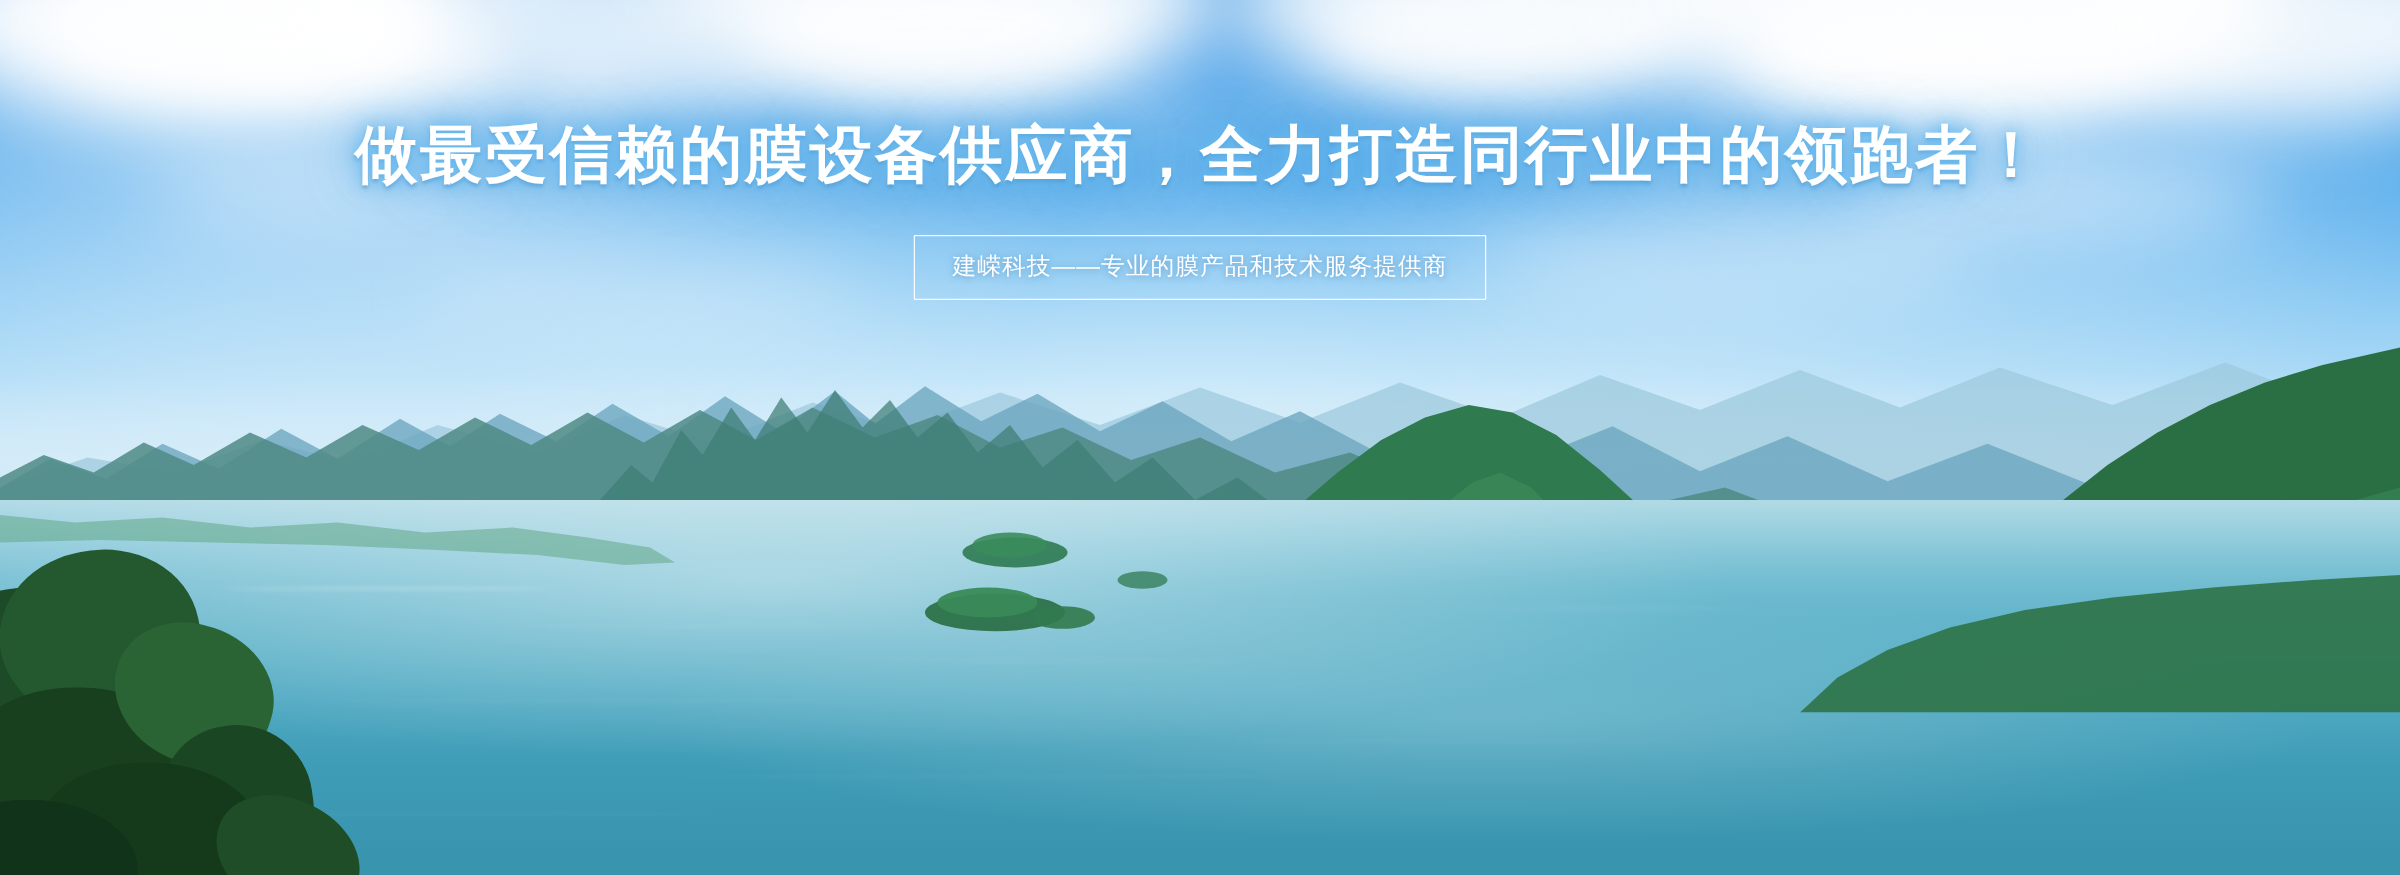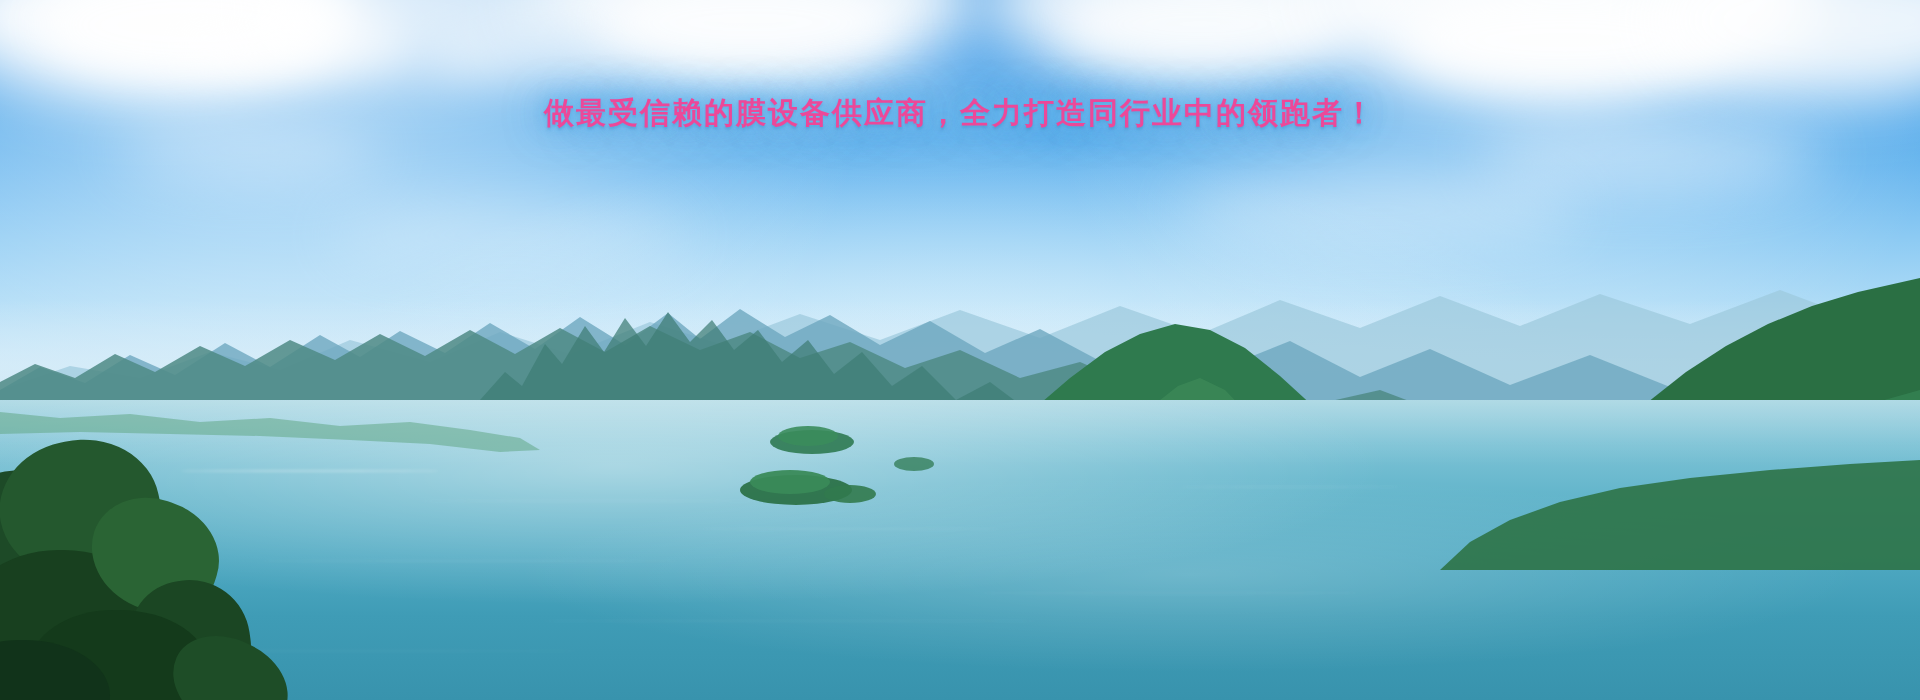--- a/index.html
+++ b/index.html
@@ -86,23 +86,23 @@
 
   
   .textwrap {
     position:absolute; left:0; top:0; width:1920px; height:700px;
     display:flex; flex-direction:column; align-items:center;
     padding-top:96px;
     z-index:40;
   }
 
   .headline {
-    font-size:30px;
+    font-size:50px;
     font-weight:bold;
-    color:#ec4899;
+    color:#ffffff;
     letter-spacing:2px;
     line-height:1.15;
     white-space:nowrap;
     text-shadow:
       0 0 10px rgba(110,190,240,.95),
       0 0 22px rgba(90,175,235,.80),
       0 0 40px rgba(70,160,225,.55),
       0 2px 3px rgba(40,110,170,.45);
   }
 
@@ -256,16 +256,19 @@
     <div class="leafblob" style="left:60px;  top:170px; width:180px; height:120px; background:#143a1b;"></div>
     <div class="leafblob" style="left:200px; top:200px; width:120px; height:90px;  background:#1e4d27; transform:rotate(24deg);"></div>
     <div class="leafblob" style="left:-30px; top:200px; width:170px; height:110px; background:#11331a;"></div>
   </div>
 
   <div class="textwrap">
 
     <div class="headline">做最受信赖的膜设备供应商，全力打造同行业中的领跑者！</div>
 
 
+    <div class="tagline-box">
+      <div class="tagline">建嵘科技——专业的膜产品和技术服务提供商</div>
+    </div>
 
   </div>
 
 </div>
 
 </body></html>

